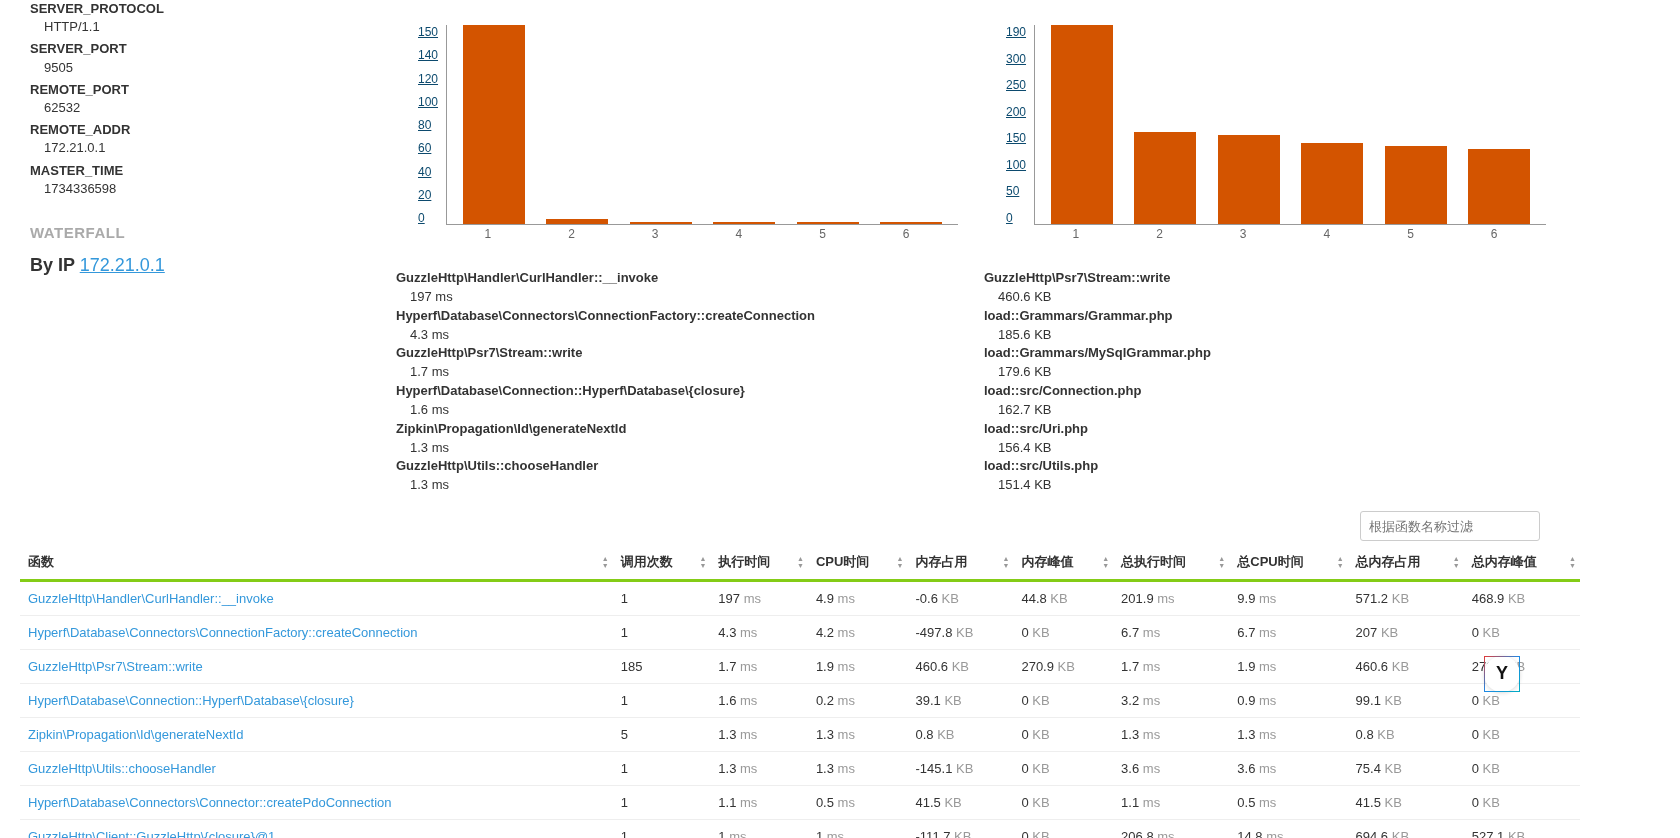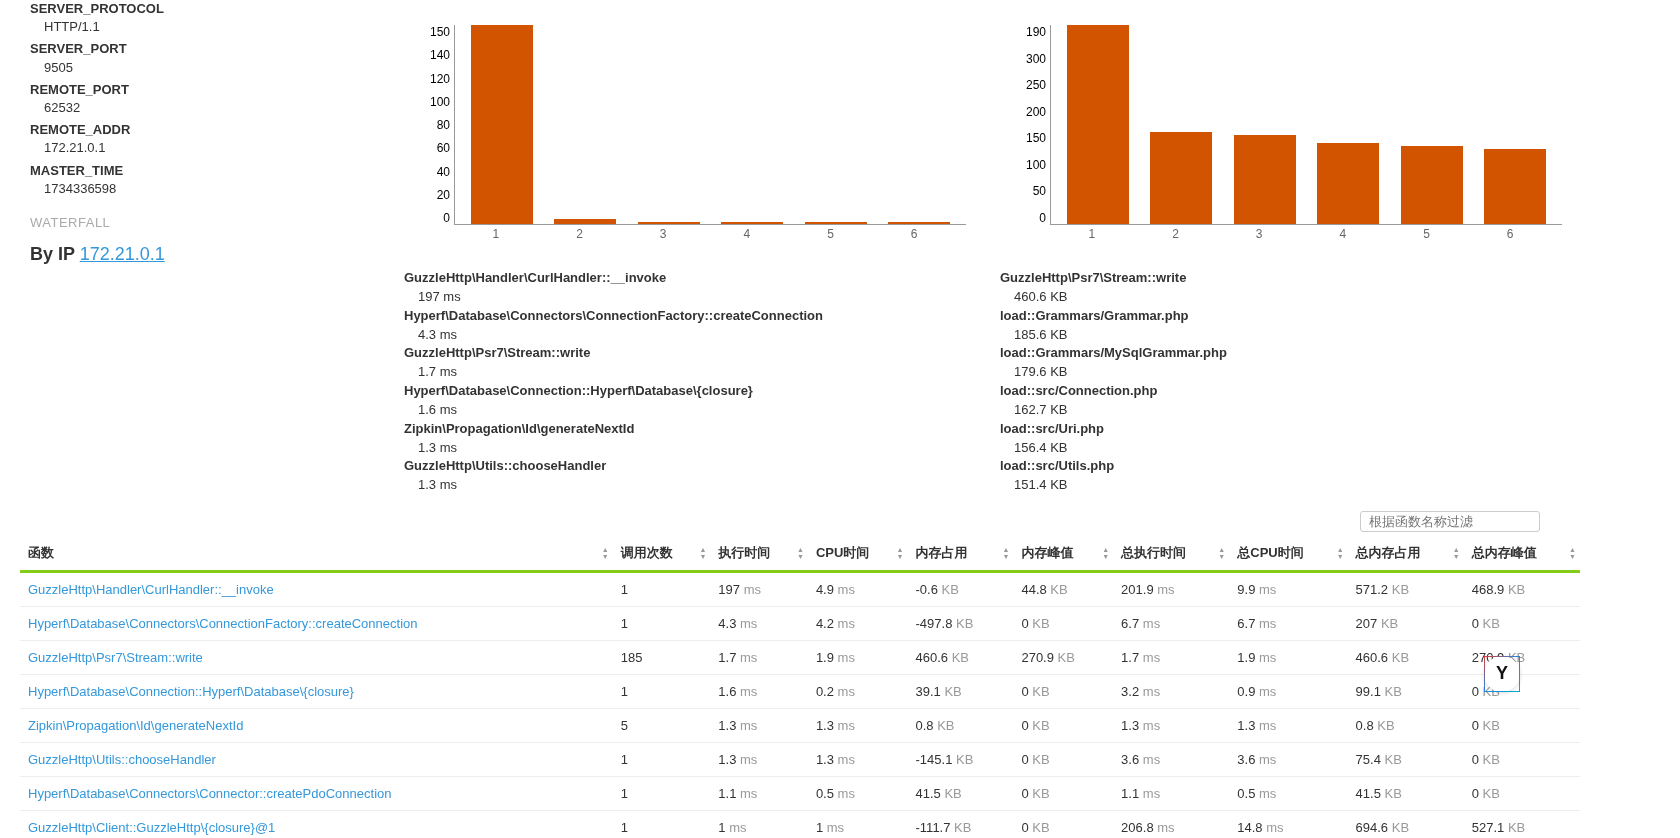--- a/index.html
+++ b/index.html
@@ -2,49 +2,49 @@
 <html><head>
 <meta charset="ut570">
 <style>
 * { box-sizing: border-box; margin: 0; padding: 0; }
 html, body { width: 1680px; height: 838px; font-family: -apple-system, "Helvetica Neue", Helvetica, Arial, sans-serif; font-size: 13px; color: #333; background: #fff; overflow: hidden; }
 .viewport { position: relative; width: 1680px; height: 838px; overflow-y: scroll; background: #fff; }
 
 .content { padding: 0 0 60px 0; }
 
 
-.top-grid { display: grid; grid-template-columns: 380px 580px 580px; gap: 0 16px; padding: 0 0 0 0; }
+.top-grid { display: grid; grid-template-columns: 380px 580px 580px; gap: 0 8px; padding: 0 0 0 0; }
 
 
 .sidebar { padding: 0 0 0 30px; font-size: 13px; line-height: 1.4; }
 .kv { margin-bottom: 4px; }
 .kv dt { font-weight: 700; color: #333; }
 .kv dd { padding-left: 14px; color: #333; }
-.section-label { margin-top: 16px; font-size: 13px; letter-spacing: 0.5px; color: #aaa; font-weight: 400; text-transform: uppercase; }
+.section-label { margin-top: 24px; font-size: 15px; letter-spacing: 0.5px; color: #aaa; font-weight: 700; text-transform: uppercase; }
 .byip { margin-top: 10px; font-size: 18px; color:#333; font-weight:700; }
 .byip a { color: #3498db; font-weight:400; }
 
 
 .panel { padding: 0 10px 0 0; }
 .chart-wrap { display: flex; align-items: flex-end; height: 225px; padding-left: 30px; position: relative; }
-.y-axis { display:flex; flex-direction:column; justify-content:space-between; align-items:flex-end; height:200px; width:28px; font-size:12px; color:#000000; padding-right:4px; }
+.y-axis { display:flex; flex-direction:column; justify-content:space-between; height:200px; width:28px; font-size:12px; color:#0c4a6e; padding-right:4px;text-decoration:underline; }
 .plot { position: relative; flex: 1; height: 200px; border-left: 1px solid #999; border-bottom: 1px solid #999; display:flex; align-items:flex-end; }
 .bars { display:flex; flex:1; height:100%; align-items:flex-end; padding: 0 8px; gap: 6px; }
 .bar-slot { flex:1; display:flex; justify-content:center; align-items:flex-end; height:100%; }
 .bar { width: 80%; background: #d35400; }
 .x-axis { display:flex; padding-left:58px; padding-right:10px; }
 .x-tick { flex:1; text-align:center; font-size:12px; color:#666; padding-top:2px; }
 
 .chart-legend { margin-top: 28px; padding-left: 8px; font-size: 13px; line-height:1.45; }
 .chart-legend .fn-line { font-weight:700; color:#333; }
 .chart-legend .fn-sub { padding-left: 14px; color:#333; }
 
 
 .filter-row { display:flex; justify-content:flex-end; padding: 16px 140px 4px 0; }
-.filter-row input { width: 180px; height:21px; border:1px solid #ccc; border-radius:3px; padding: 0 8px; font-size:13px; color:#1d4ed8; }
+.filter-row input { width: 180px; height:30px; border:1px solid #ccc; border-radius:3px; padding: 0 8px; font-size:13px; color:#1d4ed8; }
 
 
 .table { width: calc(100% - 120px); margin: 0 0 0 20px; border-collapse: collapse; font-size:13px; }
 .table th { text-align:left; font-weight:700; color:#333; padding: 8px 8px; border-bottom:3px solid #84cc16; position:relative; white-space:nowrap; }
 .table th .sorter { position:absolute; right:4px; top:50%; transform:translateY(-50%); font-size:7px; line-height:7px; color:#999; text-align:center; }
 .table th .sorter::before { content:"▲"; display:block; }
 .table th .sorter::after { content:"▼"; display:block; }
 .table td { padding: 9px 8px; border-bottom:1px solid #eee; white-space:nowrap; }
 .table td a { color:#3498db; text-decoration:none; }
 .unit { color:#999; }

